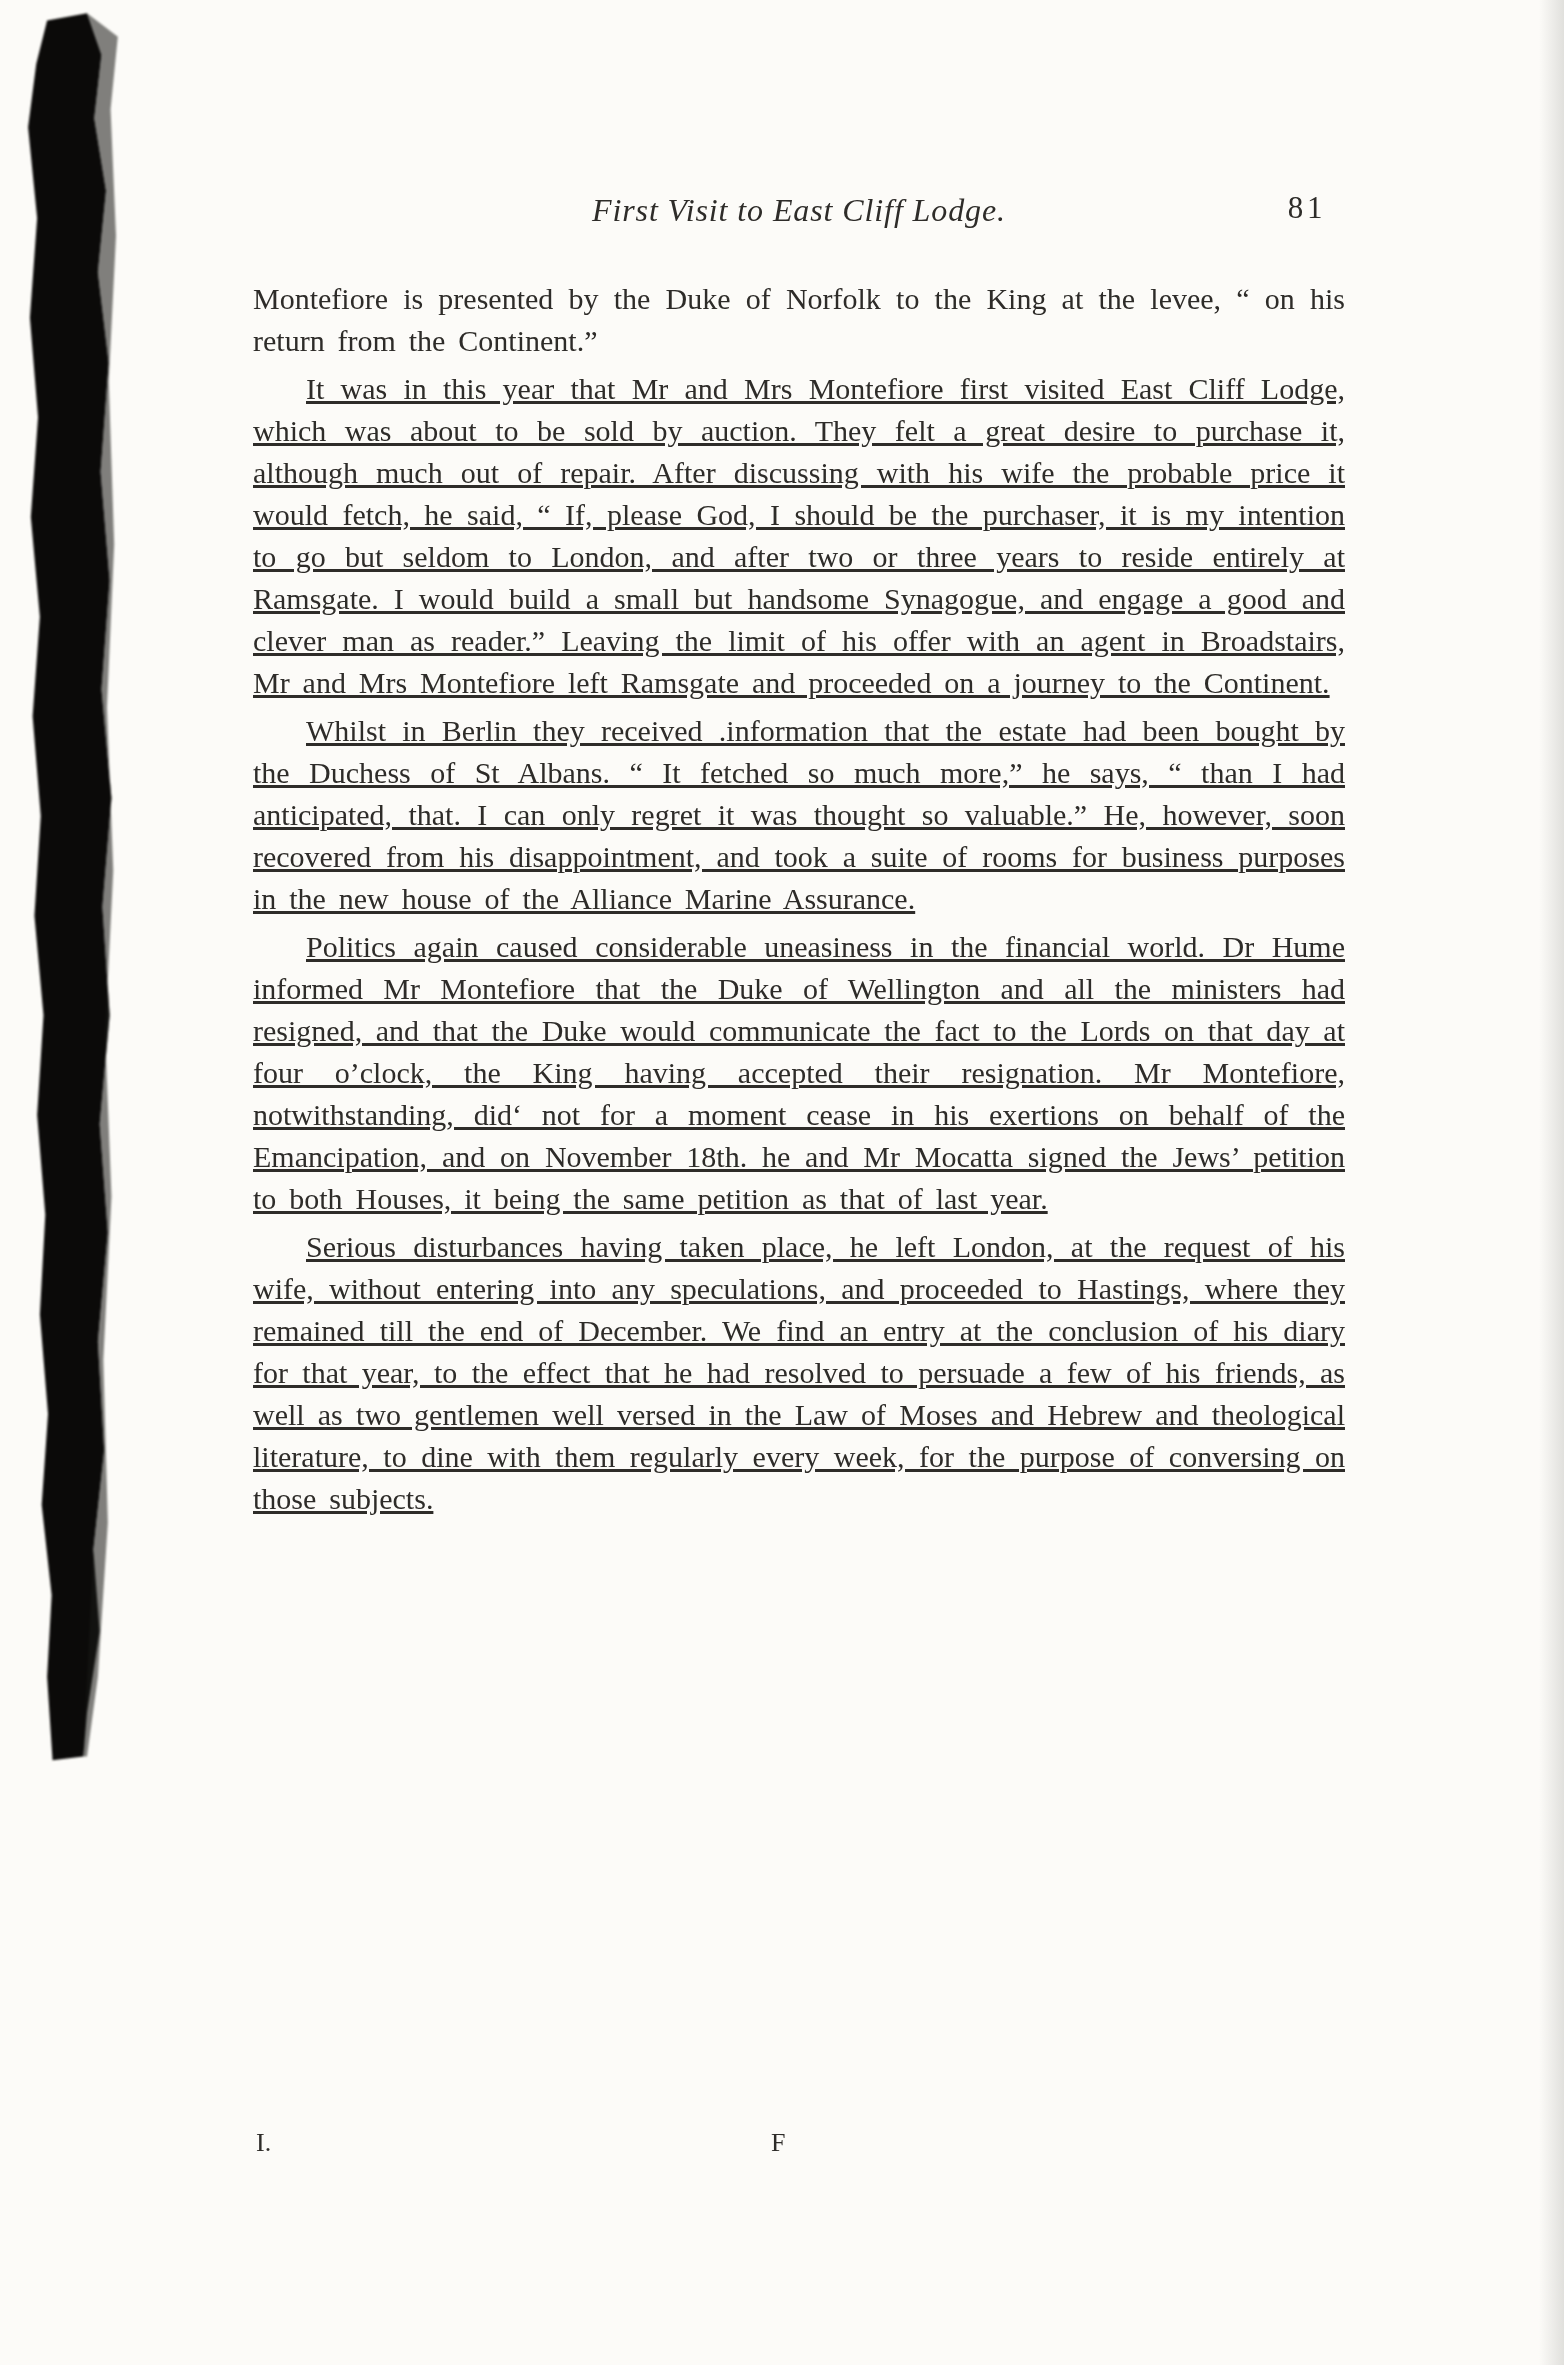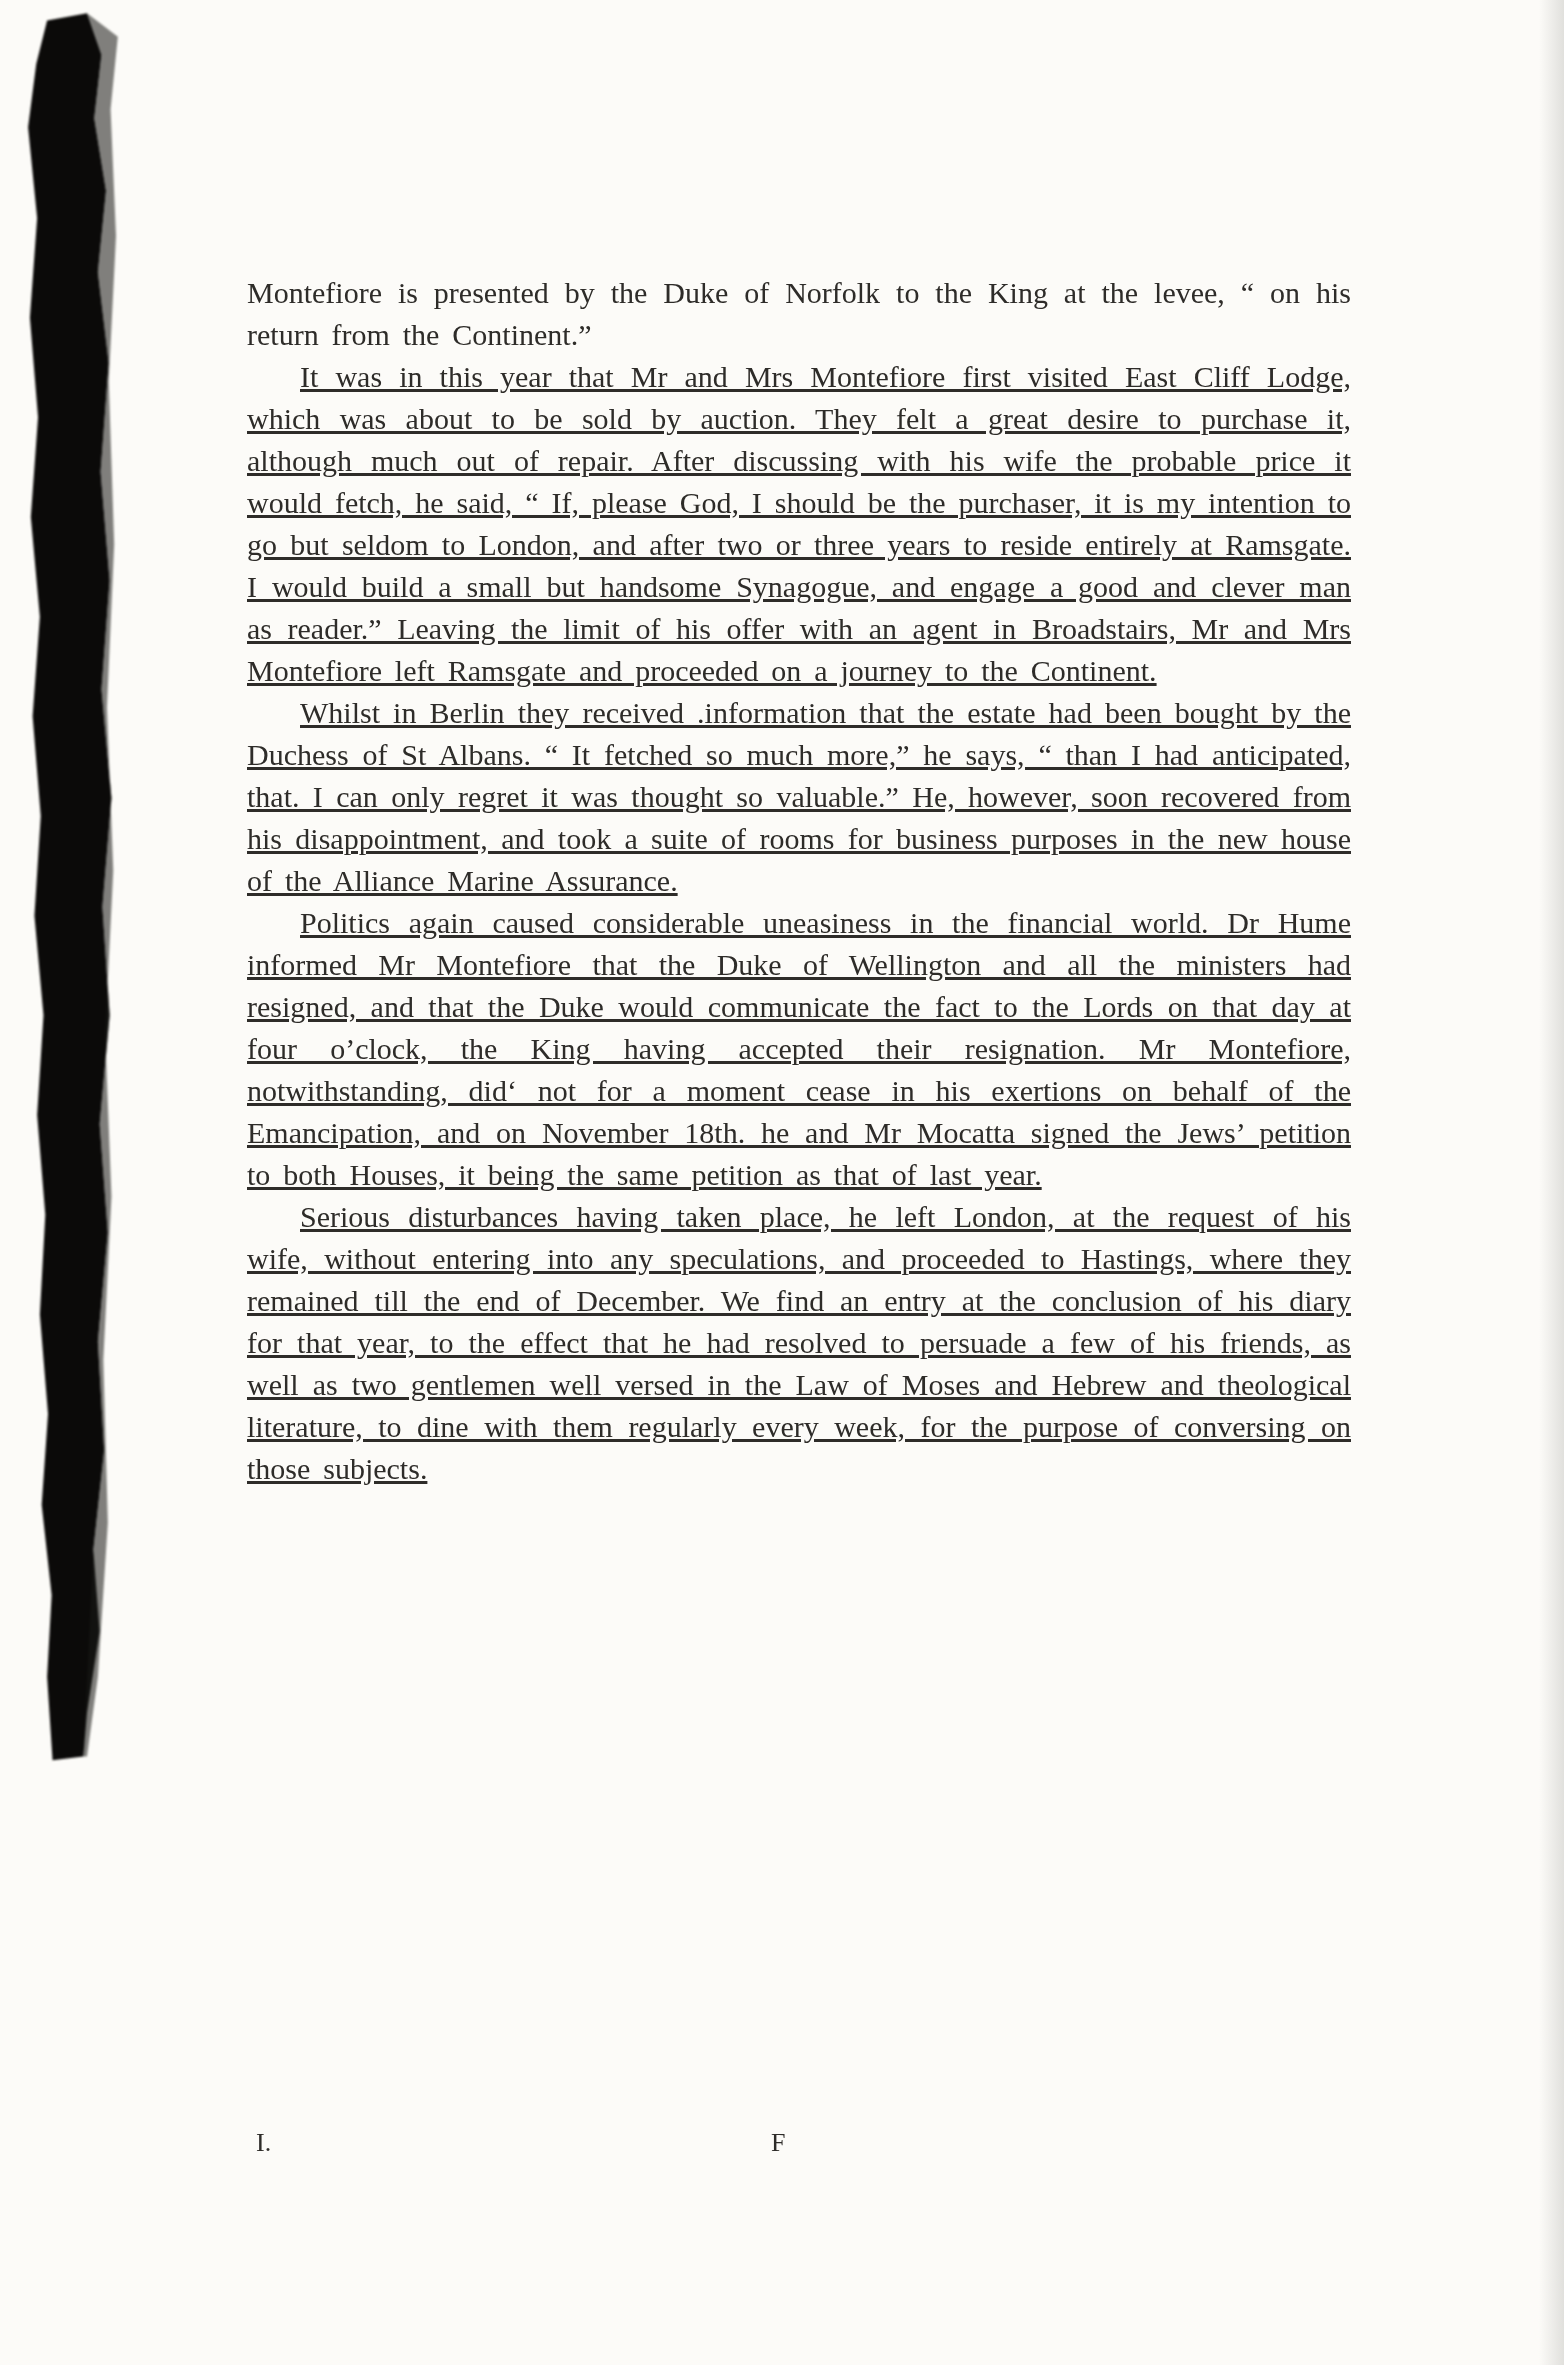--- a/index.html
+++ b/index.html
@@ -56,21 +56,21 @@
     position: absolute;
     top: 272px;
     left: 247px;
     width: 1104px;
     font-size: 30px;
     line-height: 42px;
     text-align: justify;
     word-spacing: 5.4px;
   }
   .body-text p {
-    margin: 0;
+    margin: 6px;
   }
   .body-text p.indent {
     text-indent: 53px;
     text-decoration: underline;
   }
   .footer {
     position: absolute;
     top: 2128px;
     left: 247px;
     width: 1104px;
@@ -102,20 +102,24 @@
       34,570 42,460 33,350 41,240 31,140 40,70"></polygon>
     <polygon fill="#1a1916" opacity="0.55" points="
       96,14 130,40 122,120 128,260 120,420 126,600 118,780 125,960 116,1140
       123,1320 114,1500 119,1680 108,1850 96,1938 92,1938 103,1710 115,1600
       108,1480 119,1360 110,1240 121,1120 113,1000 123,880 112,760 121,640
       111,520 120,400 108,300 117,210 104,130 112,60"></polygon>
   </svg>
 
   <div class="right-edge-shadow"></div>
 
+  <div class="header">
+    <span class="running-title">First Visit to East Cliff Lodge.</span>
+    <span class="page-number">81</span>
+  </div>
 
   <div class="body-text">
     <p>Montefiore is presented by the Duke of Norfolk to the King at the levee, “ on his return from the Continent.”</p>
     <p class="indent">It was in this year that Mr and Mrs Montefiore first visited East Cliff Lodge, which was about to be sold by auction. They felt a great desire to purchase it, although much out of repair. After discussing with his wife the probable price it would fetch, he said, “ If, please God, I should be the purchaser, it is my intention to go but seldom to London, and after two or three years to reside entirely at Ramsgate. I would build a small but handsome Synagogue, and engage a good and clever man as reader.” Leaving the limit of his offer with an agent in Broadstairs, Mr and Mrs Montefiore left Ramsgate and proceeded on a journey to the Continent.</p>
     <p class="indent">Whilst in Berlin they received .information that the estate had been bought by the Duchess of St Albans. “ It fetched so much more,” he says, “ than I had anticipated, that. I can only regret it was thought so valuable.” He, however, soon recovered from his disappointment, and took a suite of rooms for business purposes in the new house of the Alliance Marine Assurance.</p>
     <p class="indent">Politics again caused considerable uneasiness in the financial world. Dr Hume informed Mr Montefiore that the Duke of Wellington and all the ministers had resigned, and that the Duke would communicate the fact to the Lords on that day at four o’clock, the King having accepted their resignation. Mr Montefiore, notwithstanding, did‘ not for a moment cease in his exertions on behalf of the Emancipation, and on November 18th. he and Mr Mocatta signed the Jews’ petition to both Houses, it being the same petition as that of last year.</p>
     <p class="indent">Serious disturbances having taken place, he left London, at the request of his wife, without entering into any speculations, and proceeded to Hastings, where they remained till the end of December. We find an entry at the conclusion of his diary for that year, to the effect that he had resolved to persuade a few of his friends, as well as two gentlemen well versed in the Law of Moses and Hebrew and theological literature, to dine with them regularly every week, for the purpose of conversing on those subjects.</p>
   </div>
 
   <div class="footer">

